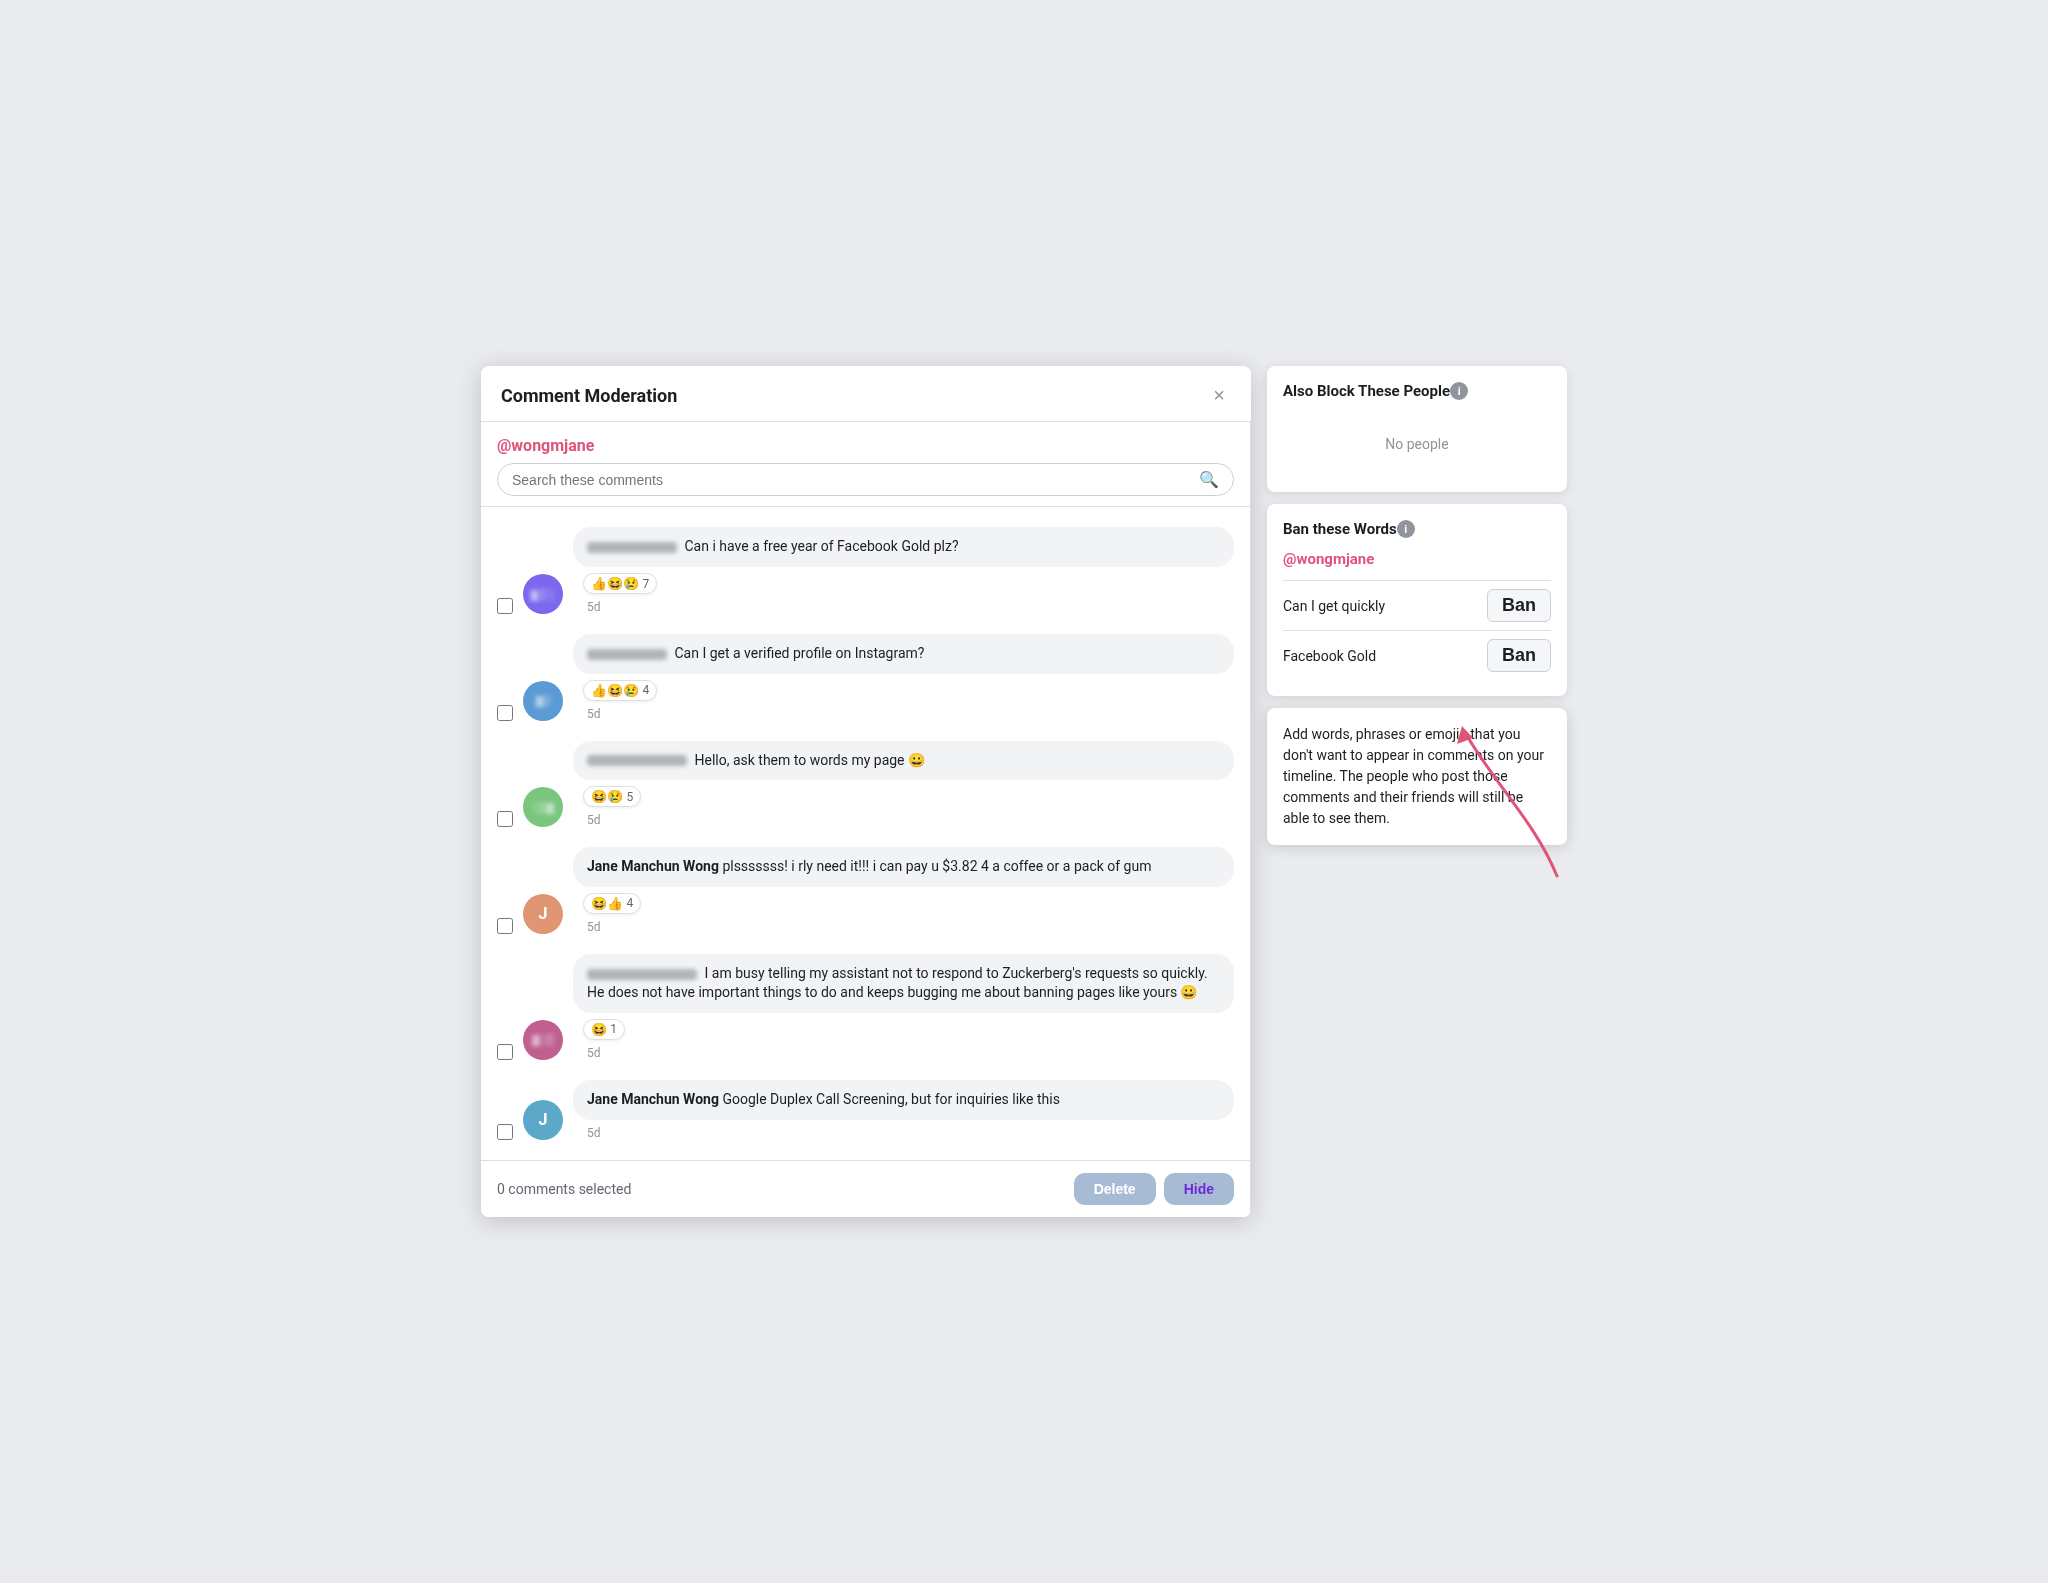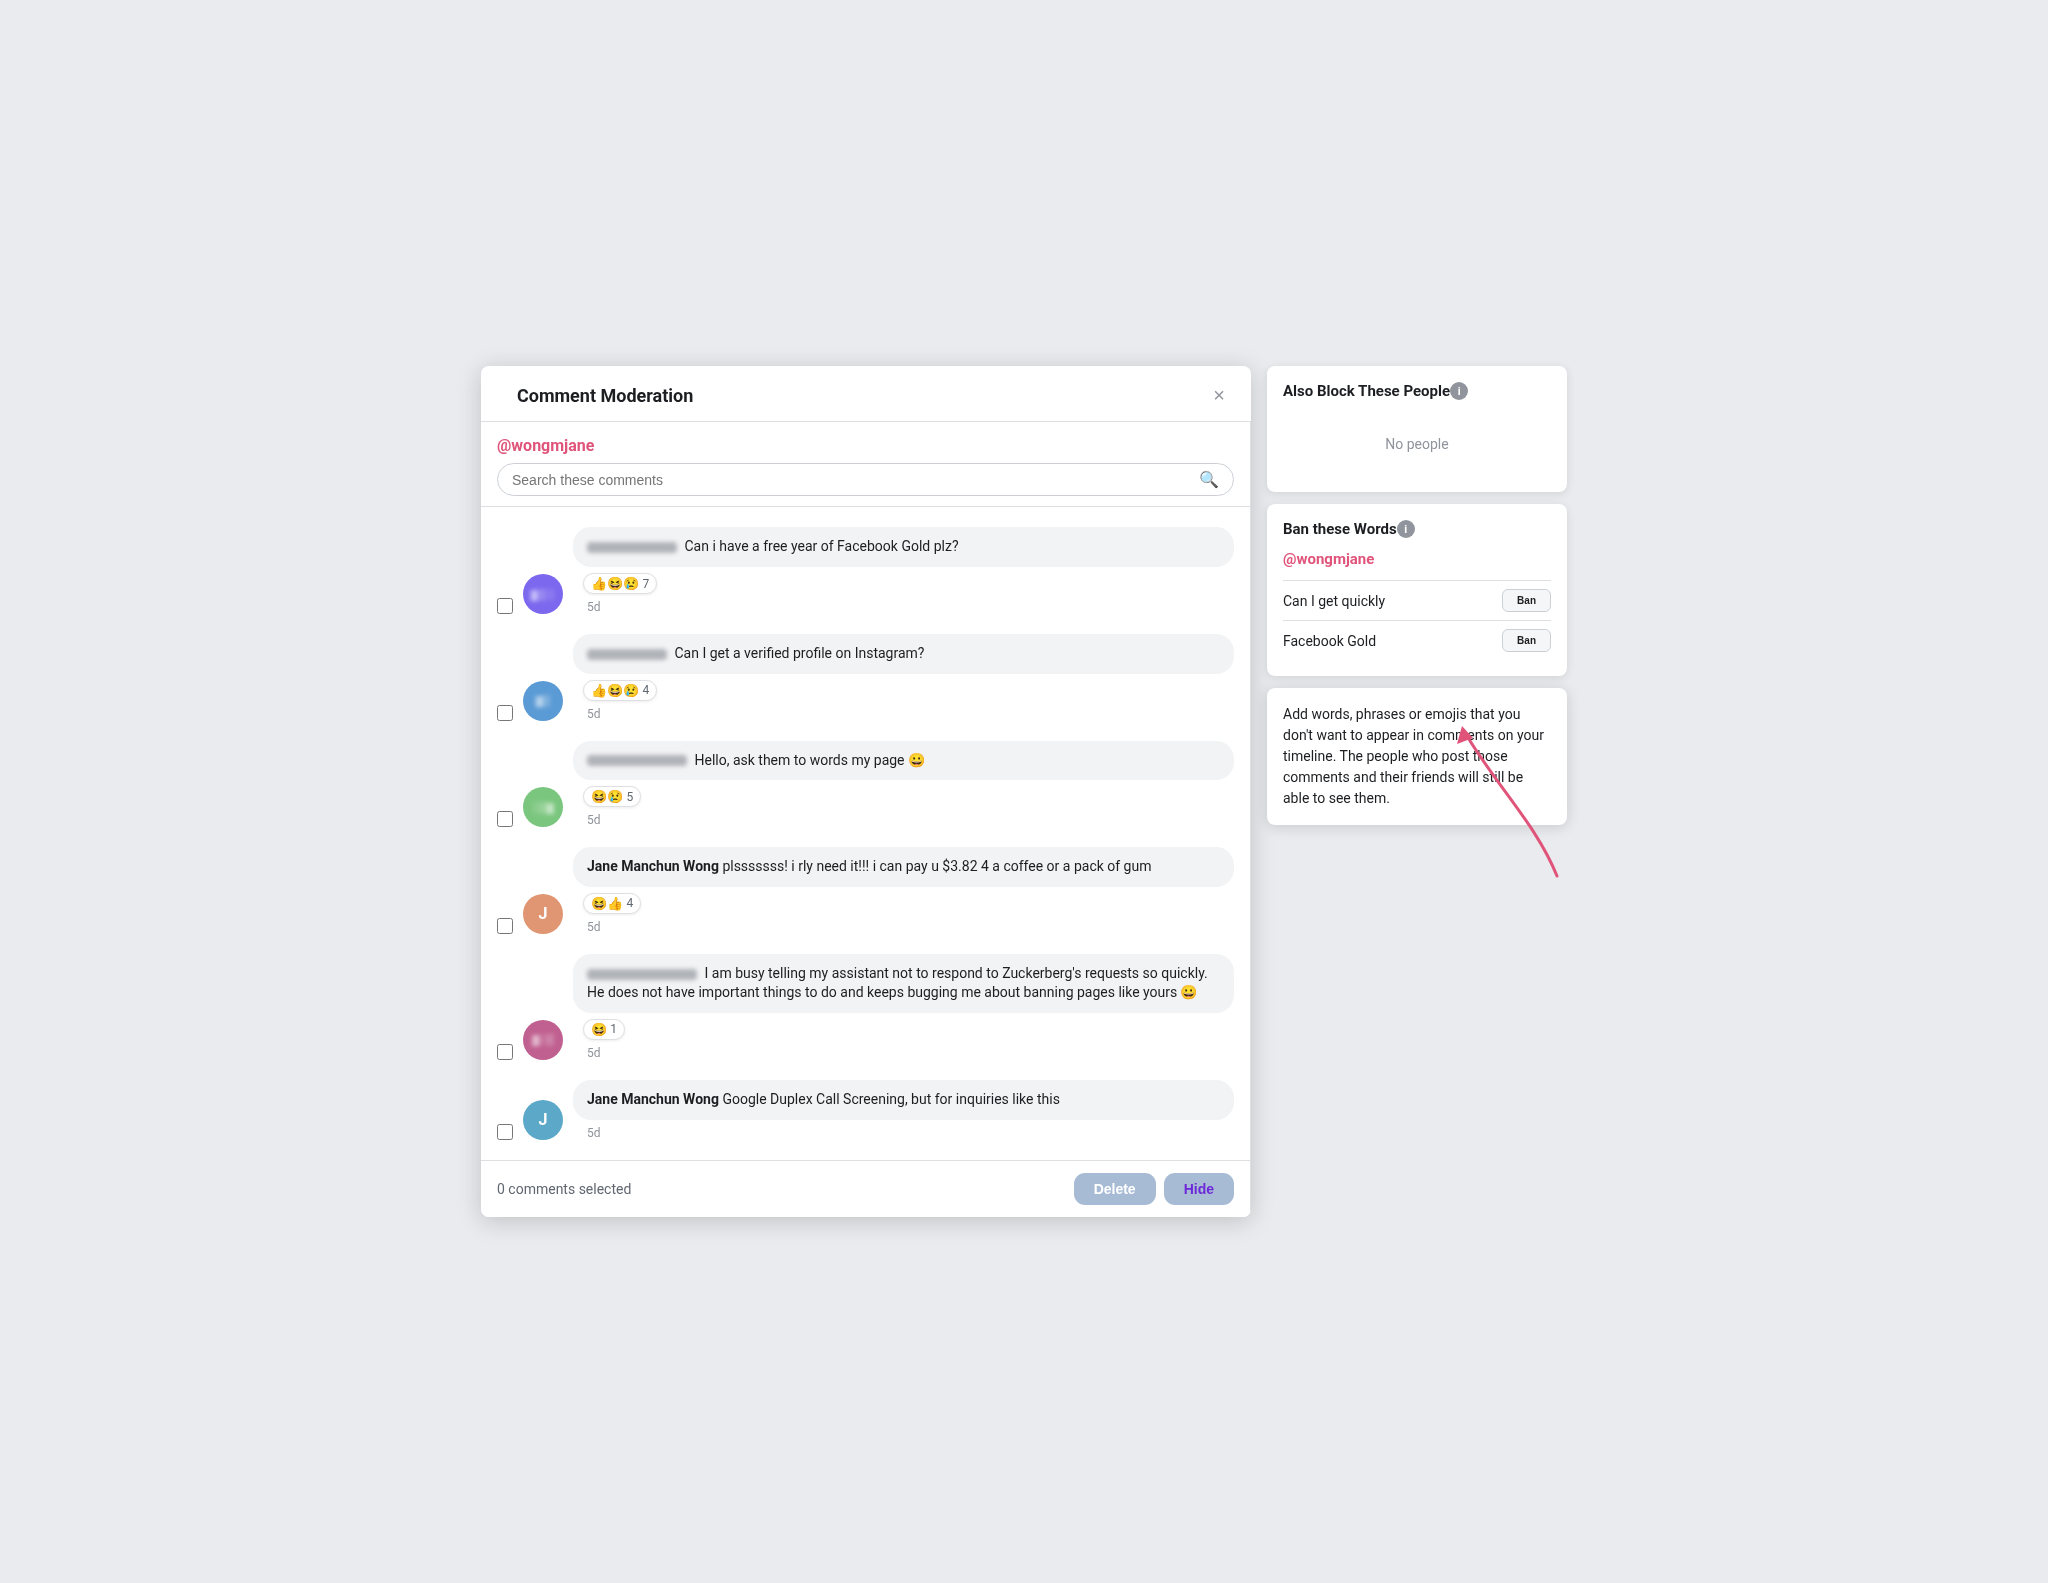--- a/index.html
+++ b/index.html
@@ -24,21 +24,21 @@
       box-shadow: 0 4px 24px rgba(0,0,0,0.18);
       width: 770px;
       overflow: hidden;
       display: flex;
       flex-direction: column;
     }
     .modal-header {
       display: flex;
       justify-content: space-between;
       align-items: center;
-      padding: 16px 20px 12px 36px;
+      padding: 16px 20px 12px 20px;
       border-bottom: 1px solid #dddfe2;
     }
     .modal-title {
       font-size: 18px;
       font-weight: 700;
       color: #1c1e21;
     }
     .close-btn {
       background: none;
       border: none;
@@ -250,21 +250,21 @@
     }
     .ban-phrase {
       font-size: 14px;
       color: #1c1e21;
     }
     .ban-btn {
       background: #f5f6f7;
       border: 1px solid #ccd0d5;
       border-radius: 6px;
       padding: 5px 14px;
-      font-size: 10px;
+      font-size: 18px;
       font-weight: 600;
       cursor: pointer;
       color: #1c1e21;
     }
     .tooltip-panel {
       background: #fff;
       border-radius: 8px;
       box-shadow: 0 2px 14px rgba(0,0,0,0.15);
       padding: 16px;
       font-size: 14px;

